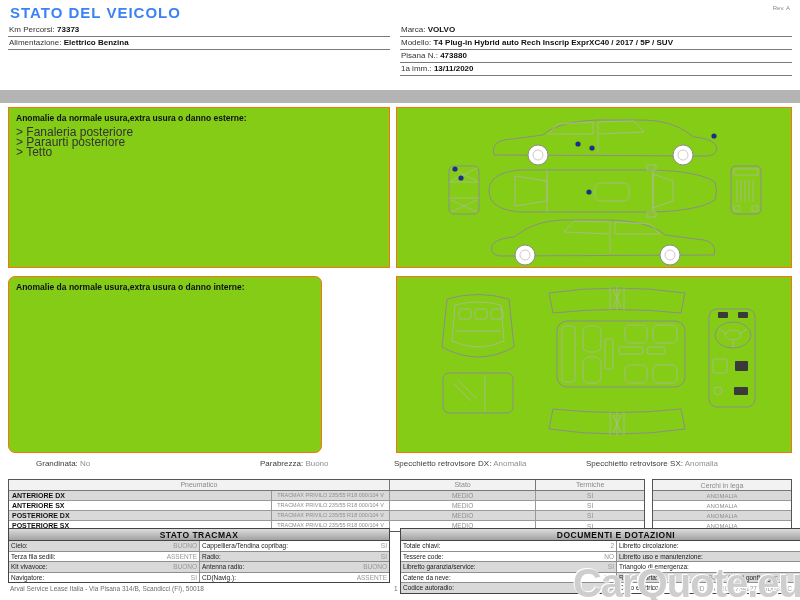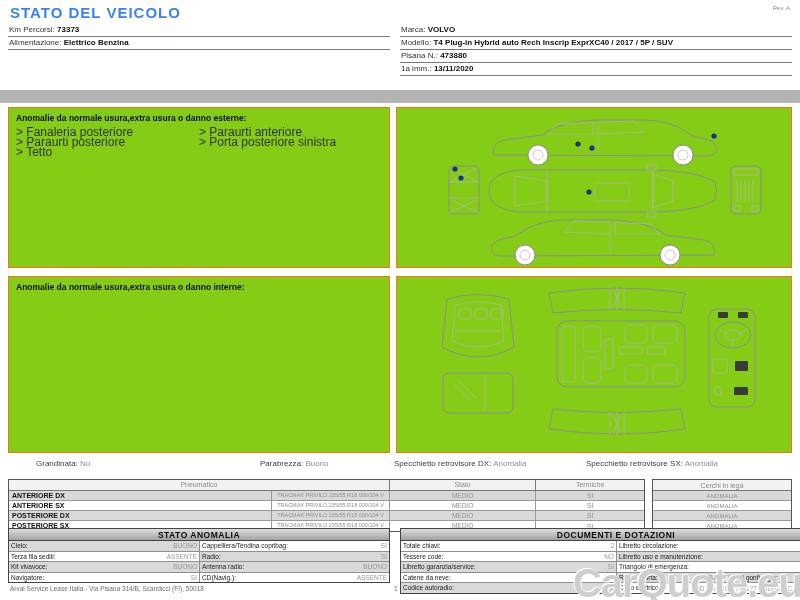--- a/index.html
+++ b/index.html
@@ -16,21 +16,21 @@
   .info-row { border-bottom:1px solid #7a7a7a; padding:1px 0 1px 1px; font-size:8px; line-height:10px; color:#333; }
   .info-row b { color:#0f0f0f; }
 
   
   .gray-bar { position:absolute; left:0; top:90px; width:800px; height:13px; background:#b4b4b4; }
 
   
   .box { position:absolute; background:#84cc16; border:1px solid #f97316; }
   .ext-text { left:8px; top:107px; width:382px; height:161px; padding:5px 7px; }
   .ext-diag { left:396px; top:107px; width:396px; height:161px; }
-  .int-text { left:8px; top:276px; width:382px; height:177px; padding:5px 7px; }
+  .int-text { left:8px; top:276px; width:314px; height:177px; padding:5px 7px;border-radius:7px; }
   .int-diag { left:396px; top:276px; width:396px; height:177px; }
   .anom-title { font-size:8.5px; font-weight:bold; color:#111; margin-bottom:4px; }
   .anom-cols { display:flex; }
   .anom-col { width:50%; }
   .anom-item { font-size:12px; color:#333; line-height:10px; }
 
   svg .ln { fill:none; stroke:#8d8d8d; stroke-width:1; }
   svg .lt { fill:none; stroke:#b5b5b5; stroke-width:0.7; }
   svg .wh { fill:#fff; stroke:#8d8d8d; stroke-width:1; }
   svg .dk { fill:#3a3a3a; stroke:none; }
@@ -110,24 +110,20 @@
   <div class="gray-bar"></div>
 
   <div class="box ext-text">
     <div class="anom-title">Anomalie da normale usura,extra usura o danno esterne:</div>
     <div class="anom-cols">
       <div class="anom-col">
         <div class="anom-item">&gt; Fanaleria posteriore</div>
         <div class="anom-item">&gt; Paraurti posteriore</div>
         <div class="anom-item">&gt; Tetto</div>
       </div>
-      <div class="anom-col">
-        <div class="anom-item">&gt; Paraurti anteriore</div>
-        <div class="anom-item">&gt; Porta posteriore sinistra</div>
-      </div>
     </div>
   </div>
 
   <div class="box ext-diag">
     <svg width="394" height="159" viewBox="0 0 394 159">
 
       <path class="ln" d="M97,47 C95,40 98,34 107,32 L146,27 C157,17 177,13 201,12 L243,12 C263,12 277,16 288,23 L297,29 C309,30 317,33 319,38 C321,43 318,47 311,48 Z"></path>
       <path class="lt" d="M151,26 L161,16 L196,14 L196,26 Z"></path>
       <path class="lt" d="M201,26 L201,14 L237,13 L247,24 Z"></path>
       <path class="lt" d="M201,27 L201,45"></path>
@@ -262,21 +258,21 @@
   </div>
   <div class="tyre-cerchi">
     <div class="c-head">Cerchi in lega</div>
     <div class="c-row shade">ANOMALIA</div>
     <div class="c-row">ANOMALIA</div>
     <div class="c-row shade">ANOMALIA</div>
     <div class="c-row">ANOMALIA</div>
   </div>
 
   <div class="btable btable-left">
-    <div class="b-head">STATO ANOMALIA</div>
+    <div class="b-head">STATO TRACMAX</div>
     <div class="b-row">
       <div class="b-cell shade">
           <span class="b-label">Cielo:</span>
           <span class="b-value">BUONO</span>
         </div>
       <div class="b-cell r">
           <span class="b-label">Cappelliera/Tendina copribag:</span>
           <span class="b-value">SI</span>
         </div>
     </div>

